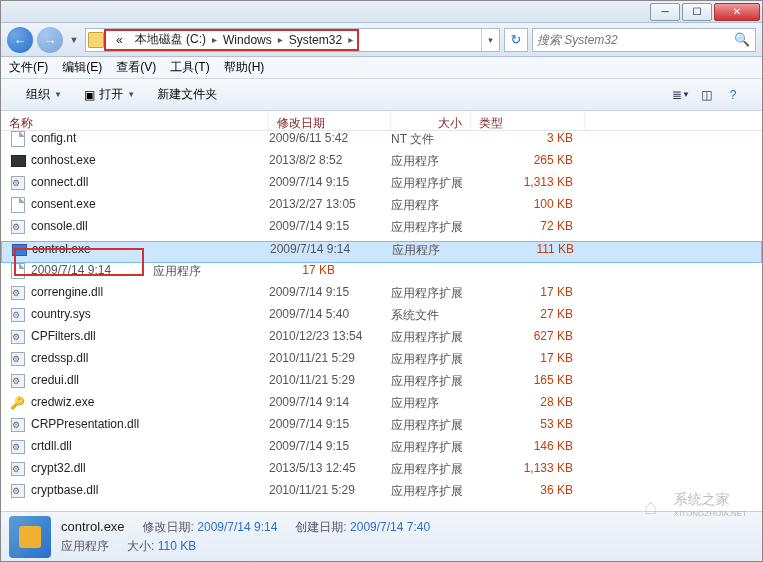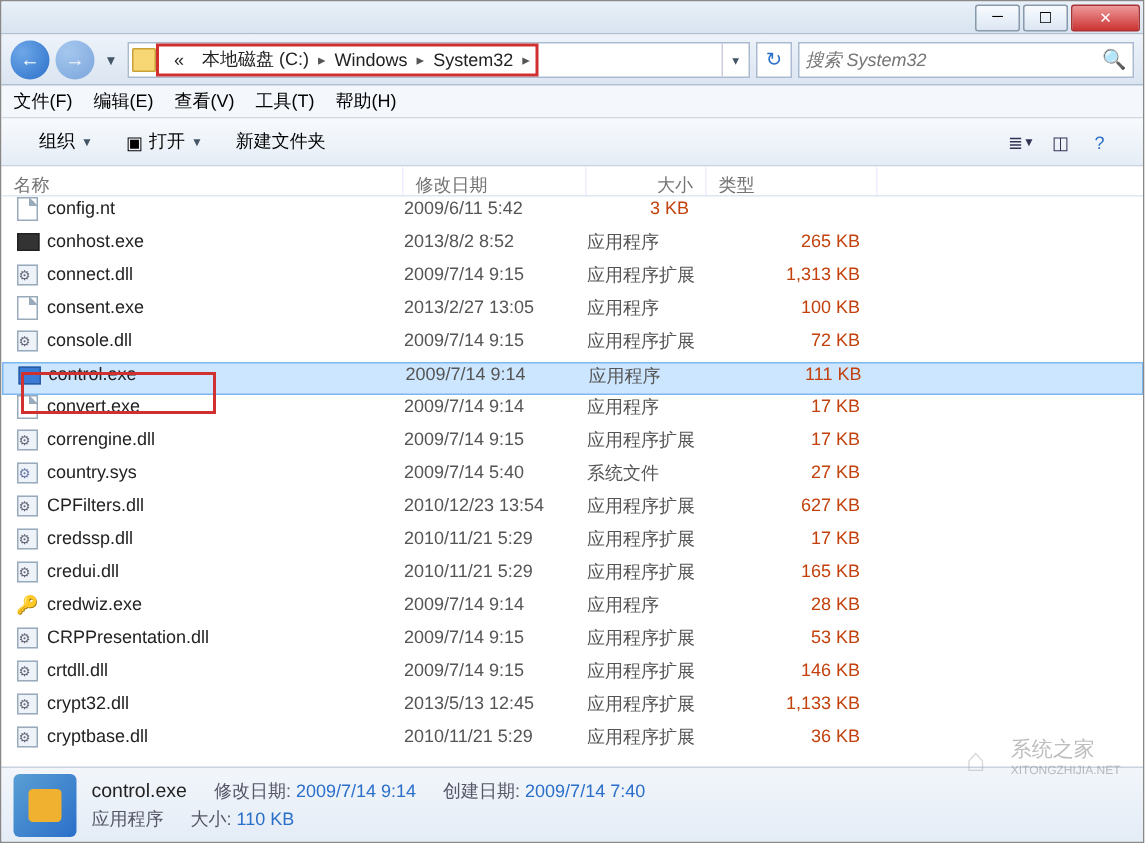--- a/index.html
+++ b/index.html
@@ -33,21 +33,21 @@
 
 
 .toolbar { height: 32px; background: linear-gradient(#f7fafd,#e6edf6); display: flex; align-items: center; padding: 0 19px; gap: 10px; font-size: 12px; border-bottom: 1px solid #c8d2e0; }
 .tool-item { display: flex; align-items: center; gap: 4px; cursor: pointer; padding: 3px 6px; }
 .tool-item .caret { font-size: 8px; color: #456; }
 .toolbar-right { margin-left: auto; display: flex; gap: 6px; align-items: center; }
 .view-icon { width: 20px; height: 18px; display: flex; align-items: center; justify-content: center; color: #335; cursor: pointer; font-size: 12px; }
 
 
 .list-area { flex: 1; overflow: hidden; display: flex; flex-direction: column; background: #fff; }
-.list-header { height: 20px; display: flex; border-bottom: 1px solid #e0e6ee; font-size: 12px; color: #737373; }
+.list-header { height: 20px; display: flex; border-bottom: 1px solid #e0e6ee; font-size: 12px; color: #7f1d1d; }
 .list-header .col { padding: 4px 8px; border-right: 1px solid #eef; cursor: pointer; }
 .col-name { width: 268px; }
 .col-date { width: 122px; }
 .col-type { width: 114px; }
 .col-size { width: 80px; text-align: right; }
 
 .list-body { flex: 1; overflow-y: scroll; }
 .row { height: 22px; display: flex; align-items: flex-start; font-size: 12px; color: #222; cursor: pointer; }
 .row.selected { background: #cde6ff; border: 1px solid #7db7f0; height: 22px; padding: 0; }
 .row .icon { width: 18px; height: 16px; margin: 0 4px 0 8px; display: flex; align-items: center; justify-content: center; }
@@ -160,20 +160,21 @@
       <div class="col col-size">大小</div>
       <div class="col col-type">类型</div>
     </div>
     <div class="list-body" id="list-body">
         <div class="row">
           <span class="icon">
             <div class="file-icon"></div>
           </span>
           <span class="name">config.nt</span>
           <span class="date">2009/6/11 5:42</span>
+          <span class="type">NT 文件</span>
           <span class="size">3 KB</span>
         </div>
         <div class="row">
           <span class="icon">
             <div class="exe-icon"></div>
           </span>
           <span class="name">conhost.exe</span>
           <span class="date">2013/8/2 8:52</span>
           <span class="type">应用程序</span>
           <span class="size">265 KB</span>
@@ -211,21 +212,20 @@
           </span>
           <span class="name">control.exe</span>
           <span class="date">2009/7/14 9:14</span>
           <span class="type">应用程序</span>
           <span class="size">111 KB</span>
         </div>
         <div class="row">
           <span class="icon">
             <div class="file-icon"></div>
           </span>
-          <span class="name">convert.exe</span>
           <span class="date">2009/7/14 9:14</span>
           <span class="type">应用程序</span>
           <span class="size">17 KB</span>
         </div>
         <div class="row">
           <span class="icon">
             <div class="dll-icon"></div>
           </span>
           <span class="name">correngine.dll</span>
           <span class="date">2009/7/14 9:15</span>

